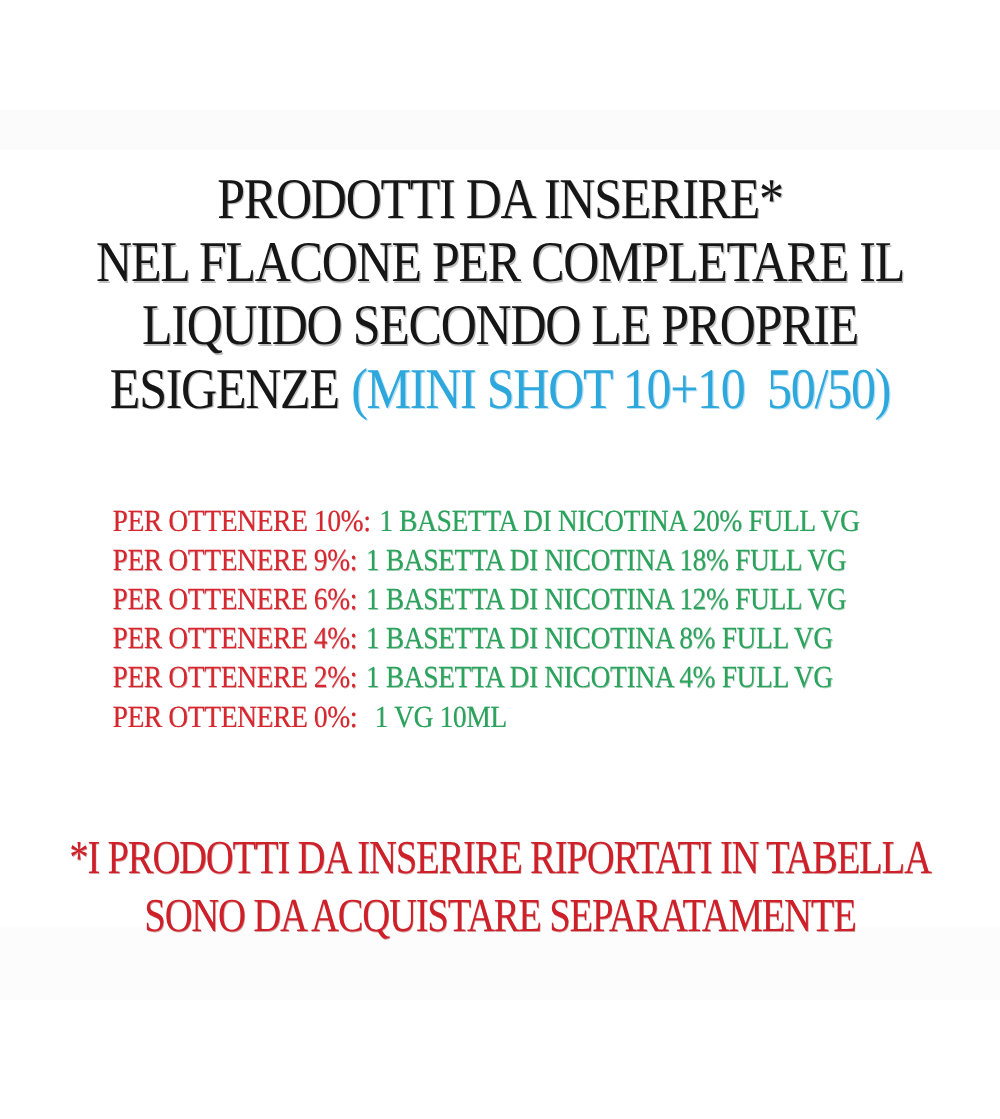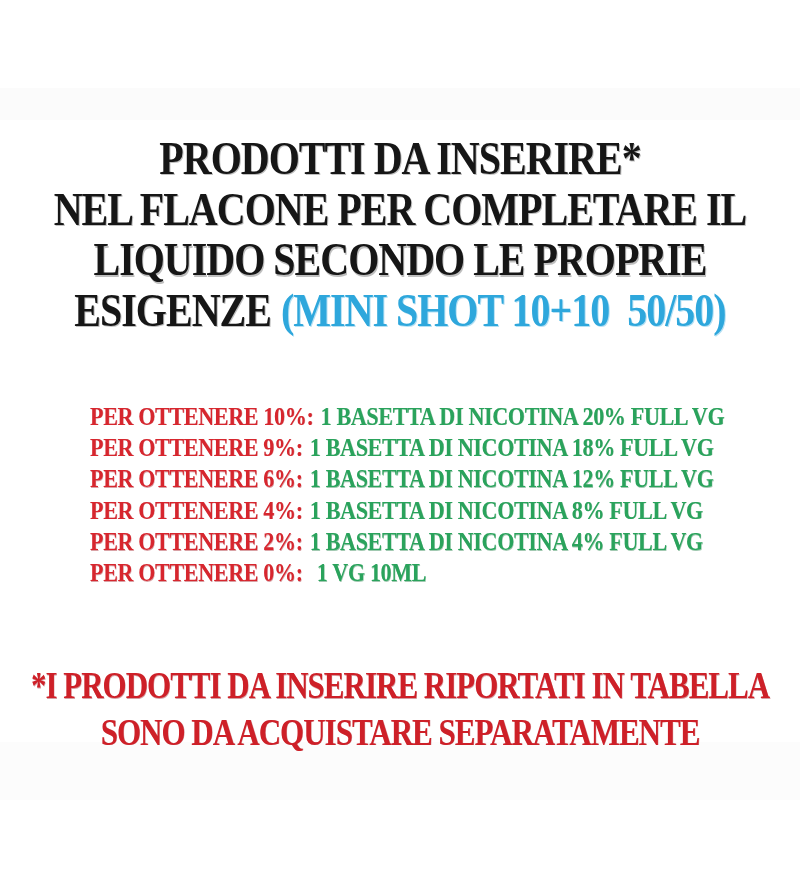--- a/index.html
+++ b/index.html
@@ -7,21 +7,21 @@
     padding: 0;
     background: #ffffff;
   }
   .page {
     position: relative;
     width: 800px;
     height: 878px;
     background: #ffffff;
     overflow: hidden;
     font-family: "Liberation Serif", serif;
-    font-weight: bold;
+    font-weight: normal;
   }
   
   .band-top {
     position: absolute;
     left: 0; top: 88px;
     width: 800px; height: 32px;
     background: #fbfbfb;
   }
   .band-bottom {
     position: absolute;

